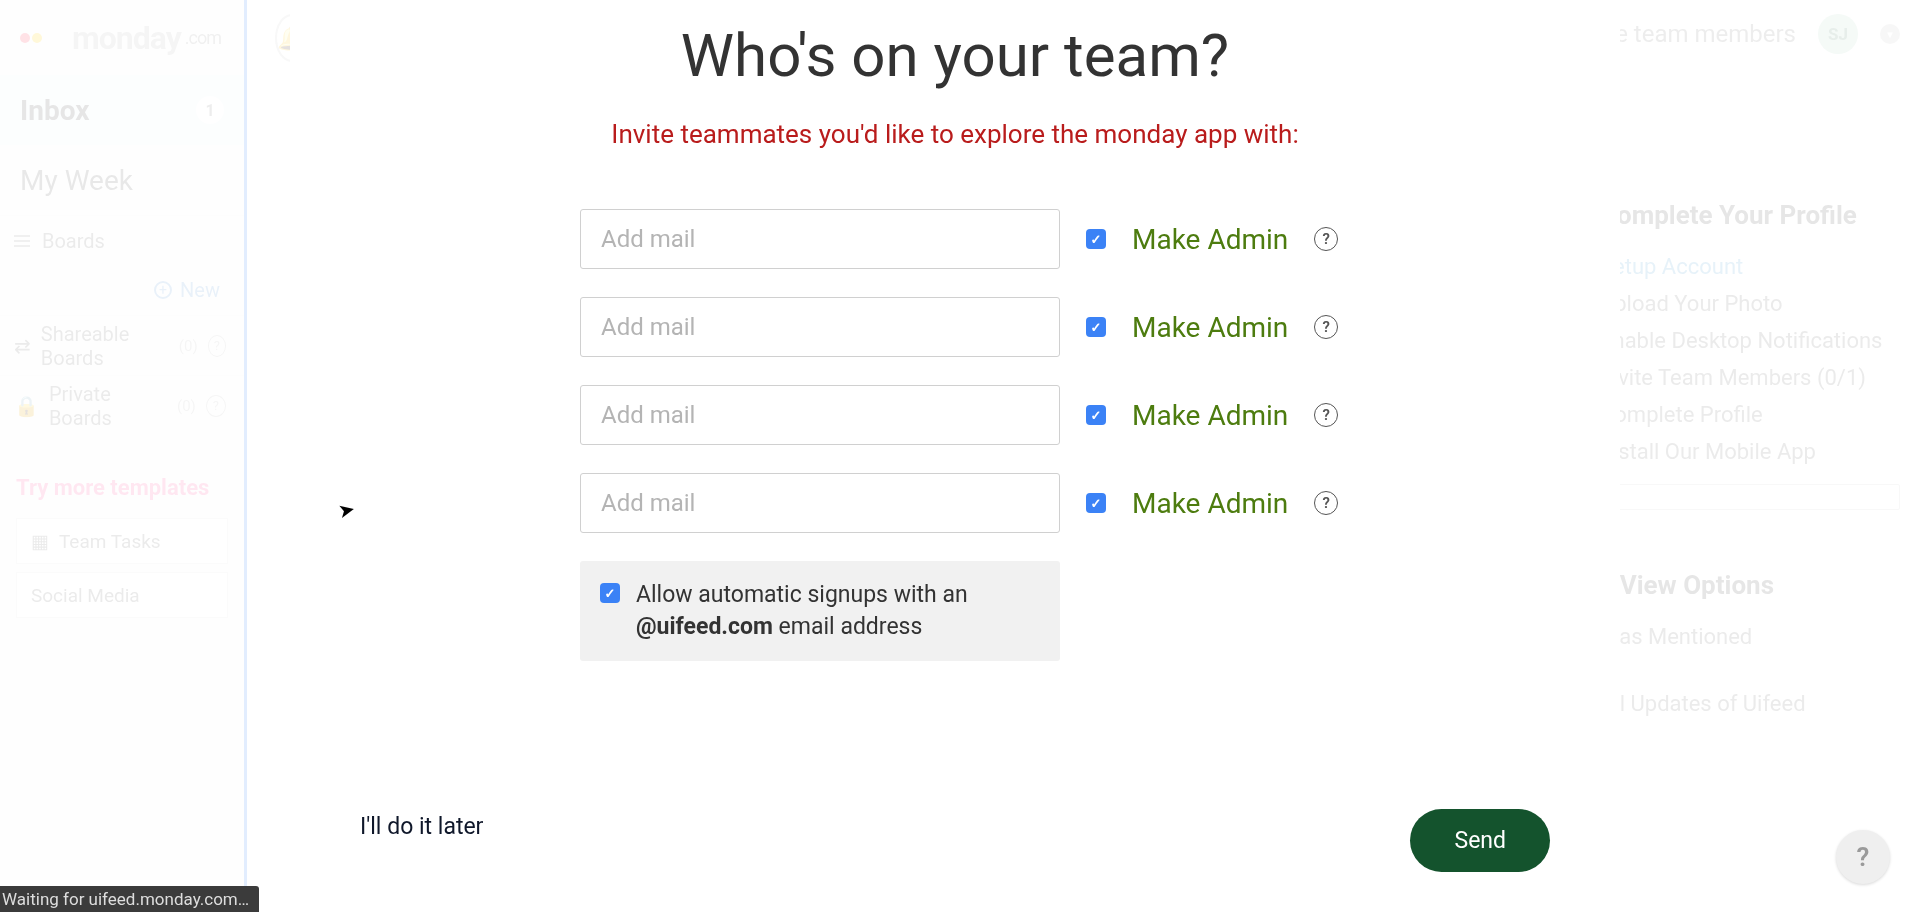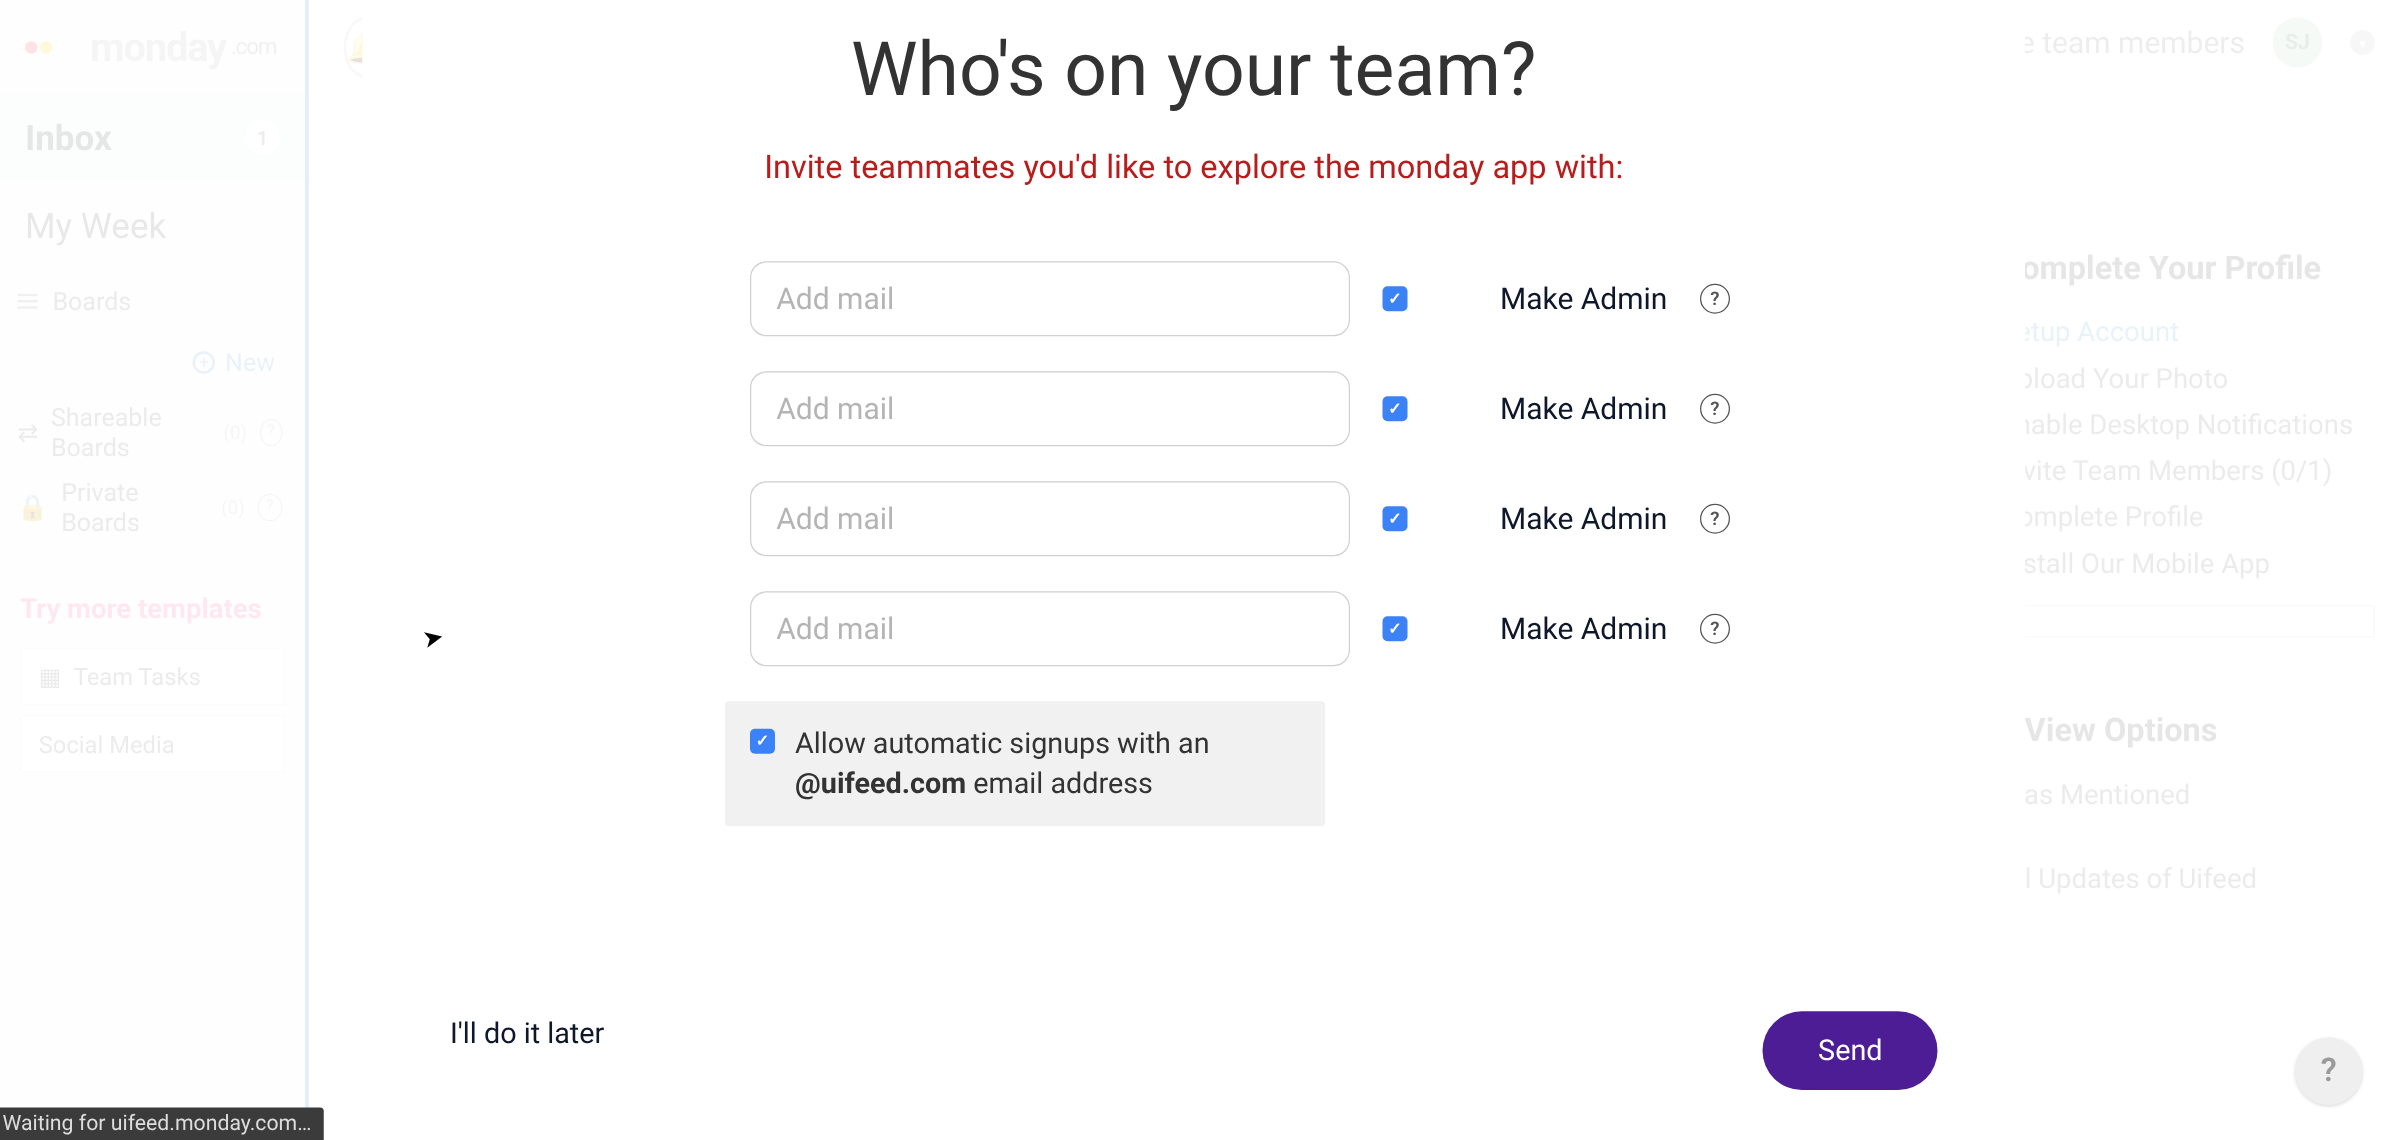--- a/index.html
+++ b/index.html
@@ -51,34 +51,34 @@
 .rp-sec2{ margin-top:60px;}
 .rp-sec2 .rp-title{ font-size:26px;}
 
 
 .modal{ position:absolute; left:290px; top:0; right:300px; bottom:0; background:#fff; display:flex; flex-direction:column; align-items:center; padding-top:10px;}
 .modal-scroll{ width:100%; max-width:950px; margin:0 auto;}
 .h1{ font-size:60px; font-weight:400; color:#333; text-align:center; margin:10px 0 28px;}
 .sub{ font-size:26px; color:#b91c1c; text-align:center; margin-bottom:60px;}
 
 .row{ display:flex; align-items:center; gap:26px; margin-bottom:28px; padding-left:100px;}
-.mail-input{ width:480px; height:60px; border:1.5px solid #d0d0d0; border-radius:13px; font-size:24px; padding:0 20px; color:#333;margin-left:20px;}
+.mail-input{ width:480px; height:60px; border:1.5px solid #d0d0d0; border-radius:3px; font-size:24px; padding:0 20px; color:#333;}
 .mail-input::placeholder{ color:#b4b4b4;}
 .chk{ width:20px; height:20px; border-radius:4px; background:#3b82f6; display:inline-flex; align-items:center; justify-content:center; color:#fff; font-size:13px; font-weight:900; cursor:pointer;}
-.admin-lbl{ font-size:24px; color:#0f172a;margin-left:48px;}
+.admin-lbl{ font-size:28px; color:#4d7c0f;}
 .help-c{ width:24px;height:24px;border:1.8px solid #555;border-radius:50%;display:inline-flex;align-items:center;justify-content:center;font-size:15px;color:#555;font-weight:600;cursor:pointer;}
 
 .auto-box{ width:480px; margin-left:100px; background:#f1f1f1; border-radius:3px; padding:18px 20px; display:flex; gap:16px;}
 .auto-box .chk{ flex-shrink:0; margin-top:4px;}
 .auto-text{ font-size:23px; color:#333; line-height:1.4;}
 .auto-text b{ font-weight:700;}
 
 .modal-footer{ position:absolute; bottom:40px; left:0; right:0; padding:0 70px; display:flex; align-items:center; justify-content:space-between;}
 .later{ color:#0f172a; font-size:23px; cursor:pointer;}
-.send{ background:#4c1d95; color:#fff; font-size:23px; padding:18px 44px; border:none; border-radius:999px; cursor:pointer;margin-top:28px;}
+.send{ background:#14532d; color:#fff; font-size:23px; padding:18px 44px; border:none; border-radius:999px; cursor:pointer;margin-top:28px;}
 
 
 .status-bar{ position:absolute; left:0; bottom:0; height:26px; padding:0 10px 0 2px; background:#3b3b3b; color:#ddd; font-size:17px; display:flex; align-items:center; border-top-right-radius:3px;}
 .help-fab{ position:absolute; right:30px; bottom:28px; width:54px;height:54px;border-radius:50%;background:#efefef;color:#9a9a9a;display:flex;align-items:center;justify-content:center;font-size:26px;font-weight:600;box-shadow:0 1px 3px rgba(0,0,0,.15);}
 .cursor{ position:absolute; left:338px; top:498px; font-size:20px; color:#000; transform:rotate(-12deg);}
 
 
 .bg-tick{ position:absolute; left:300px; top:135px; width:6px; height:40px; background:#f6a96b;}
 </style>
 </head>

